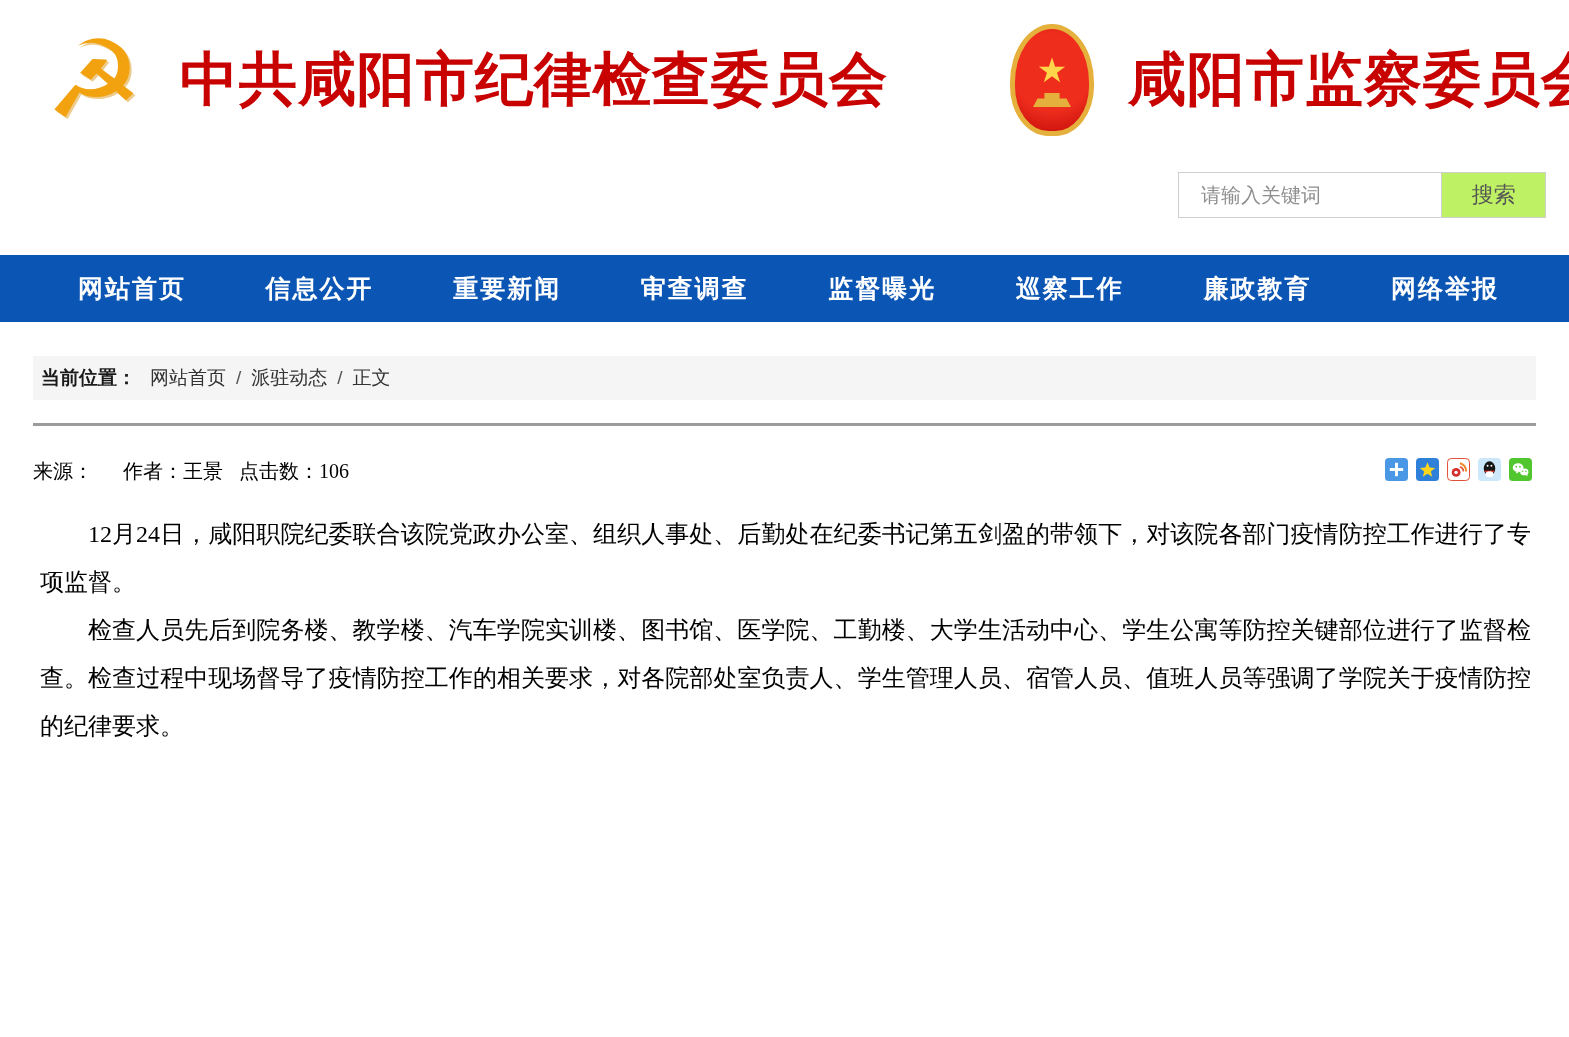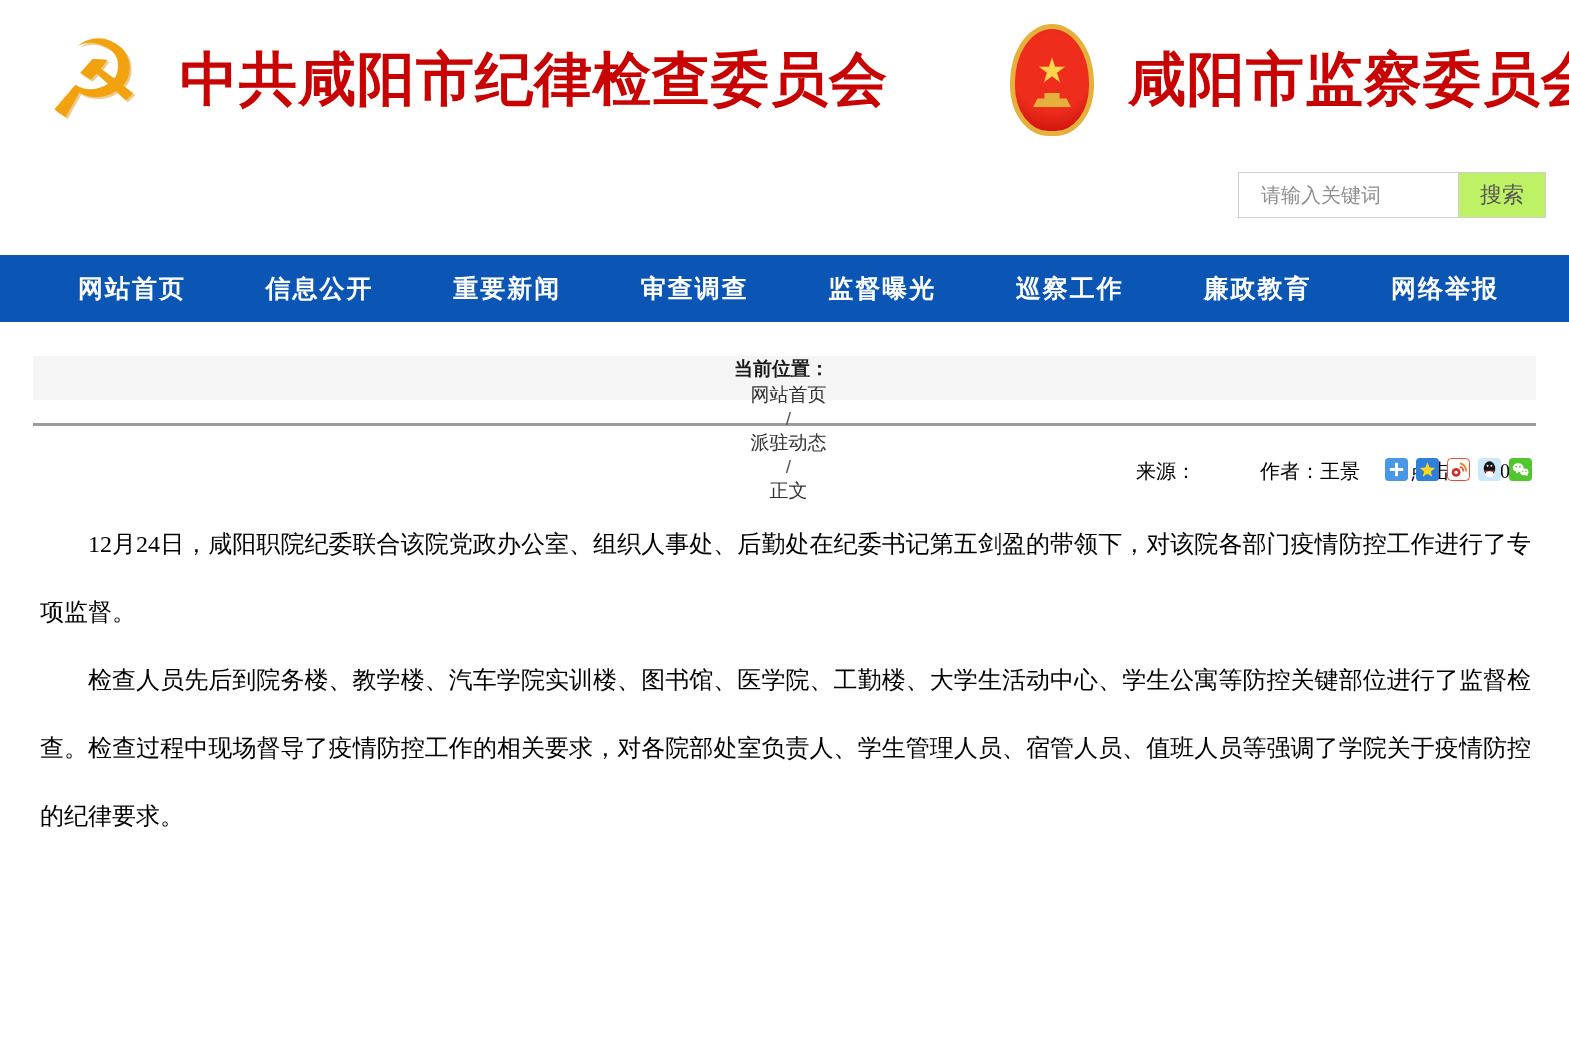--- a/index.html
+++ b/index.html
@@ -41,21 +41,21 @@
   .national-emblem .gate {
     width: 38px; height: 14px; margin-top: 6px;
     background: #e5b13c;
     clip-path: polygon(0 100%, 100% 100%, 88% 40%, 70% 40%, 70% 0, 30% 0, 30% 40%, 12% 40%);
   }
   .brand-right .org-name { margin-left: 34px; }
 
   
   .search-box {
     position: absolute; top: 172px; right: 23px;
-    width: 308px; height: 46px;
+    width: 368px; height: 46px;
     border: 1px solid #cfcfcf; background: #fff;
     display: flex; align-items: stretch;
   }
   .search-input {
     flex: 1 1 auto; min-width: 0;
     border: none; outline: none;
     padding: 0 0 0 22px; font-size: 20px; color: #444;
     border-right: 1px solid #cfcfcf;
     font-family: "Liberation Sans", sans-serif;
   }
@@ -75,21 +75,21 @@
   .nav-item {
     color: #ffffff; font-size: 25px; font-weight: bold;
     letter-spacing: 2px; cursor: pointer; white-space: nowrap;
   }
 
   
   .breadcrumb-bar {
     margin: 34px 33px 0 33px; height: 44px;
     background: #f5f5f5;
     display: flex; align-items: center;
-    padding-left: 8px; font-size: 19px; color: #333; flex-direction: column;
+    padding-left: 8px; font-size: 19px; color: #333;
   }
   .breadcrumb-label { font-weight: bold; color: #1a1a1a; margin-right: 14px; }
   .crumb { color: #333; cursor: pointer; }
   .crumb-current { color: #333; cursor: default; }
   .crumb-sep { margin: 0 10px; color: #555; }
 
   
   .article-title {
     margin: 35px 40px 0 40px;
     text-align: center;
@@ -97,39 +97,39 @@
     font-weight: bold; font-size: 37px; color: #2e6d9c;
     letter-spacing: 2px;
   }
   .title-divider {
     margin: 23px 33px 0 33px;
     border: none; border-top: 3px solid #9b9b9b; height: 0;
   }
   .meta-row {
     position: relative;
     margin: 30px 33px 0 33px; height: 30px;
-    display: flex; align-items: center; justify-content: flex-end;
-    font-family: "Liberation Serif", "DejaVu Serif", serif;
-    font-size: 20px; color: #000; gap: 34px;
+    display: flex; align-items: center; justify-content: flex-start;
+    font-family: "Liberation Serif", "DejaVu Serif", serif;
+    font-size: 20px; color: #000;
   }
   .meta-seg { margin-right: 16px; white-space: nowrap; }
   .meta-seg.wide { margin-right: 30px; }
   .meta-label { }
   .share-bar {
     position: absolute; right: 4px; top: 2px;
     display: flex; align-items: center; gap: 8px;
   }
   .share-icon { width: 23px; height: 23px; display: inline-block; cursor: pointer; }
   .share-icon svg { width: 23px; height: 23px; display: block; }
 
   .article-body {
     margin: 24px 38px 0 40px;
     font-family: "Liberation Serif", "DejaVu Serif", serif;
     font-size: 24px; color: #000;
-    line-height: 68px; text-align: justify;
+    line-height: 48px; text-align: justify;
   }
   .article-body p { margin: 0; text-indent: 2em; }
 </style>
 </head>
 <body>
 
 <header class="site-header">
   <div class="brand-row">
     <div class="brand brand-left">
       <span class="party-emblem">☭</span>

